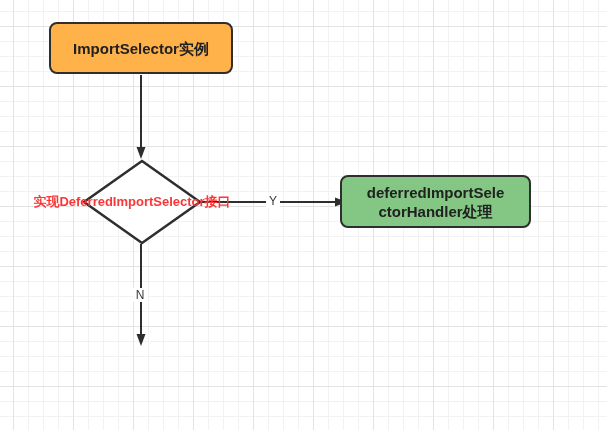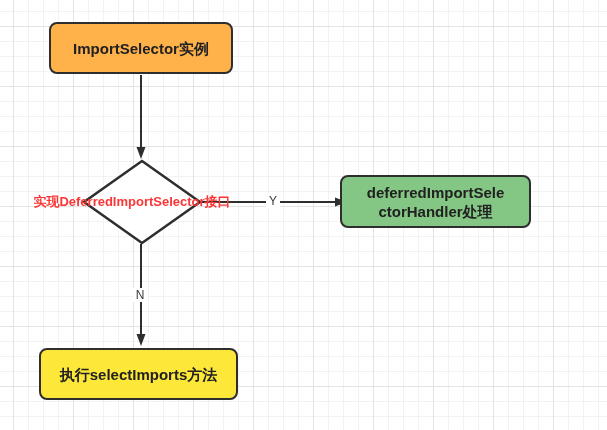--- a/index.html
+++ b/index.html
@@ -82,21 +82,20 @@
     <polygon points="141,346 136.5,334 145.5,334" fill="#2E2E2E"></polygon>
 
     <polygon points="142,161 200,202 142,243 84,202" fill="#FFFFFF" stroke="#2E2E2E" stroke-width="2.5"></polygon>
   </svg>
 
   <div class="node node-start" style="background-color: rgb(255, 177, 74);">ImportSelector实例</div>
 
   <div class="node node-handler" style="background-color: rgb(132, 199, 132);">deferredImportSele
 ctorHandler处理</div>
 
-  <div class="node node-select" style="background-color: rgb(253, 232, 57);">执行selectImports方法</div>
 
   <div class="decision-label" style="color: rgb(251, 54, 54);">实现DeferredImportSelector接口</div>
 
   <div class="edge-label edge-label-y">Y</div>
 
   <div class="edge-label edge-label-n">N</div>
 
 </div>
 
 </body></html>

